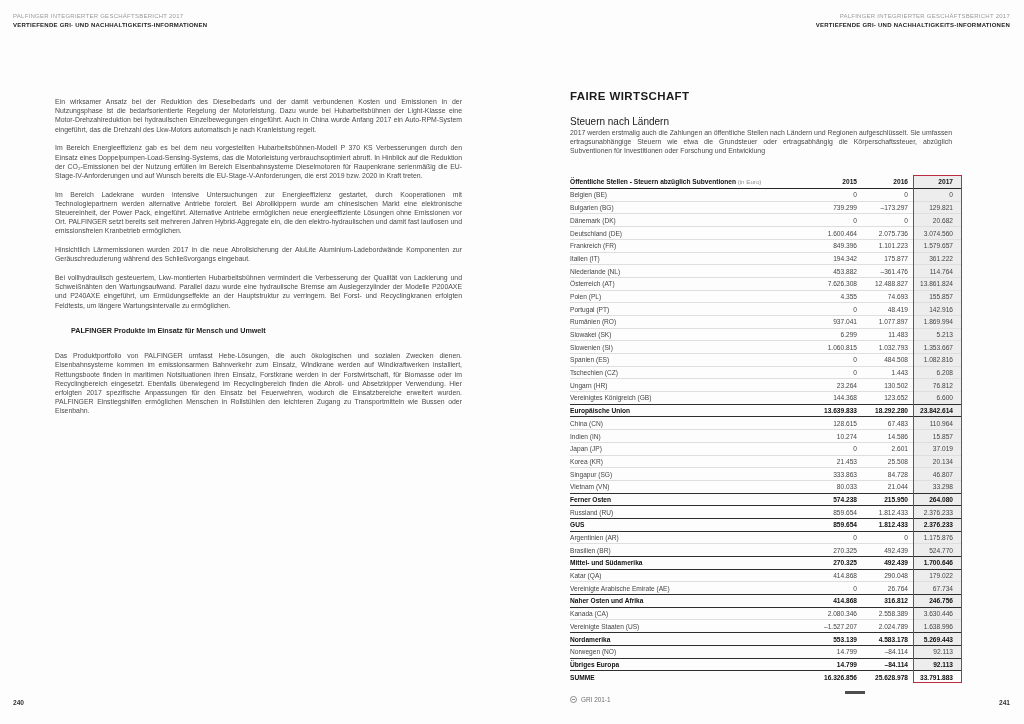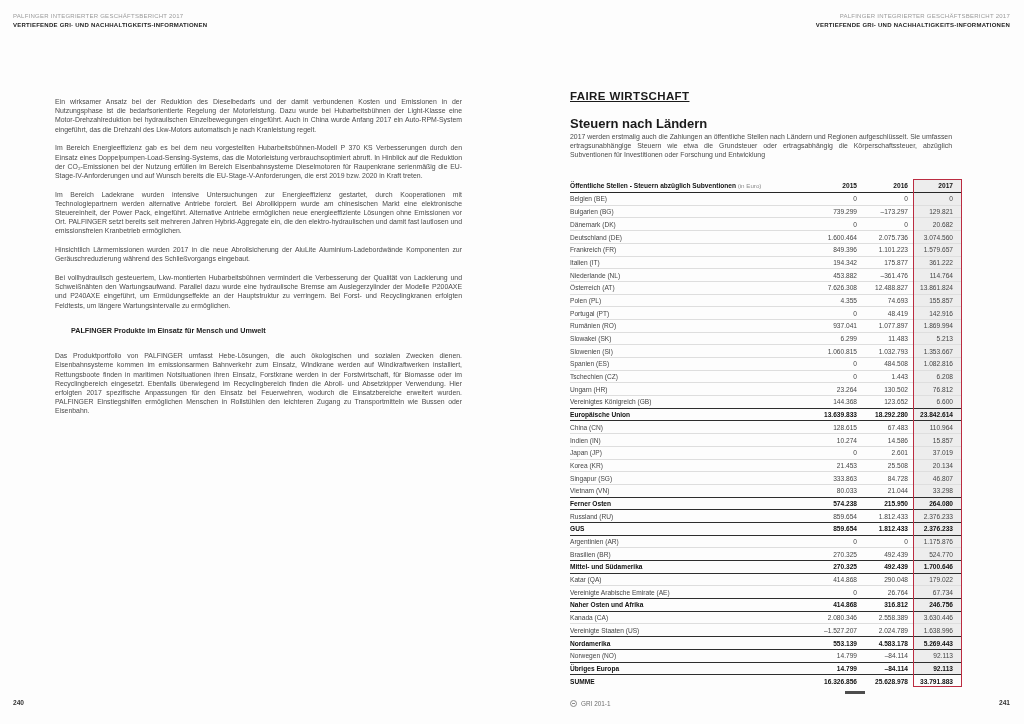--- a/index.html
+++ b/index.html
@@ -23,22 +23,22 @@
   }
   .left-body p { margin:0 0 9.5px 0; }
   .left-body p.tight { margin-bottom:0; }
   .inline-head {
     font-size:7.2px; font-weight:700; color:#1b1b1b;
     margin:16px; line-height:9.4px; text-align:left;
   }
 
   
   .right-body { position:absolute; left:570px; top:90px; width:397px; }
-  .main-title { font-size:11.5px; font-weight:700; color:#1b1b1b; letter-spacing:0.4px; margin:0;text-decoration:underline; }
-  .sub-head  { font-size:13px; font-weight:700; color:#1b1b1b; margin:14px 0 1px 0; }
+  .main-title { font-size:11.5px; font-weight:700; color:#1b1b1b; letter-spacing:0.4px; margin:0; }
+  .sub-head  { font-size:10px; font-weight:400; color:#1b1b1b; margin:14px 0 1px 0; }
   .intro { font-size:6.9px; line-height:9.2px; text-align:justify; color:#4a4a4a; width:382px; margin:0; }
 
   
   .table-wrap { position:relative; margin-top:19px; width:392px; }
   table { width:392px; border-collapse:separate; border-spacing:0; font-size:6.6px; color:#454545; table-layout:fixed; }
   col.c-lbl { width:207px; } col.c-15 { width:85px; } col.c-16 { width:51px; } col.c-17 { width:49px; }
   thead th {
     text-align:right; font-weight:700; color:#141414;
     padding:3px 5px 3.5px 0; border-bottom:1.4px solid #262626; white-space:nowrap; font-size:6.6px;
   }

